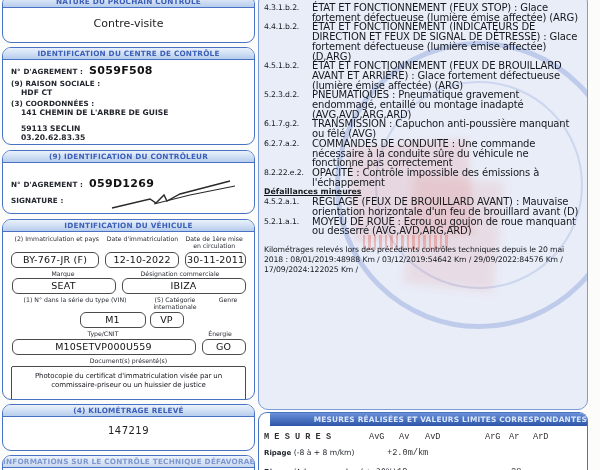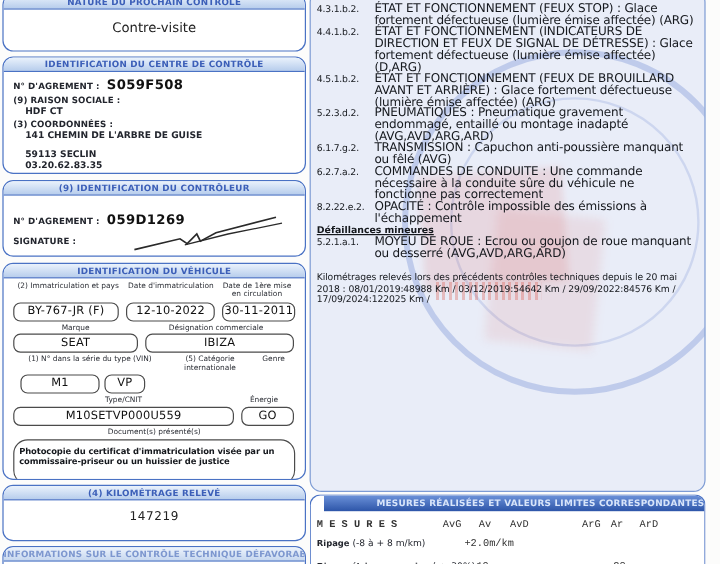--- a/index.html
+++ b/index.html
@@ -44,38 +44,38 @@
   .lbl-inline { display:flex; align-items:baseline; gap:6px; }
   .big-val { font-size:11px; font-weight:bold; color:#111; letter-spacing:.3px; }
   .indent { margin-left:10px; font-size:7.6px; font-weight:bold; color:#23262e; }
   .line { margin-top:2px; }
 
   .box3 { margin-top:5px; height:64px; }
   .box3 .pad { padding:8px 8px 0 8px; }
   .sig-svg { position:absolute; right:14px; bottom:2px; }
 
   .box4 { margin-top:5px; height:181px; }
-  .vrow { display:flex; justify-content:flex-start; padding:0 8px; }
+  .vrow { display:flex; justify-content:center; padding:0 8px; }
   .flabel { font-size:6.2px; color:#2a2d34; text-align:center; line-height:6.8px; }
   .fbox {
     border:1.3px solid #4b4b4b;
     border-radius:6px;
     background:#fff;
     font-size:9.5px;
     color:#111;
     text-align:center;
     height:16px;
     line-height:14px;
     letter-spacing:.2px;
   }
   .labels-row { margin-top:3px; display:flex; padding:0 8px; }
   .doc-box {
-    border:1.3px solid #4b4b4b; border-radius:12px; background:#fff;
+    border:1.3px solid #4b4b4b; border-radius:2px; background:#fff;
     margin:1px 8px 0 8px; height:38px; font-size:7px; color:#15181d;
-    padding:5px 4px 0 4px; line-height:9px; letter-spacing:-.1px;font-weight:bold;
+    text-align:center; padding:5px 4px 0 4px; line-height:9px; letter-spacing:-.1px;
   }
 
   .box5 { margin-top:4px; height:47px; }
   .box5-value { text-align:center; font-size:10px; color:#222; margin-top:8px; letter-spacing:.5px; }
 
   .box6 { margin-top:4px; height:30px; }
 
   
   .right-col { position:absolute; left:258px; top:0; width:330px; }
   .defects-box {
@@ -278,20 +278,24 @@
         <span class="d-text">COMMANDES DE CONDUITE : Une commande nécessaire à la conduite sûre du véhicule ne fonctionne pas correctement</span>
       </div>
       <div class="defect-item">
         <span class="d-code">8.2.22.e.2.</span>
         <span class="d-text">OPACITÉ : Contrôle impossible des émissions à l'échappement</span>
       </div>
 
       <div class="minor-title">Défaillances mineures</div>
 
       <div class="defect-item">
+        <span class="d-code">4.5.2.a.1.</span>
+        <span class="d-text">RÉGLAGE (FEUX DE BROUILLARD AVANT) : Mauvaise orientation horizontale d'un feu de brouillard avant (D)</span>
+      </div>
+      <div class="defect-item">
         <span class="d-code">5.2.1.a.1.</span>
         <span class="d-text">MOYEU DE ROUE : Ecrou ou goujon de roue manquant ou desserré (AVG,AVD,ARG,ARD)</span>
       </div>
 
       <div class="km-history">Kilométrages relevés lors des précédents contrôles techniques depuis le 20 mai 2018 : 08/01/2019:48988 Km / 03/12/2019:54642 Km / 29/09/2022:84576 Km / 17/09/2024:122025 Km /</div>
     </div>
 
     <div class="measures-box">
       <div class="measures-header">MESURES RÉALISÉES ET VALEURS LIMITES CORRESPONDANTES</div>
 

